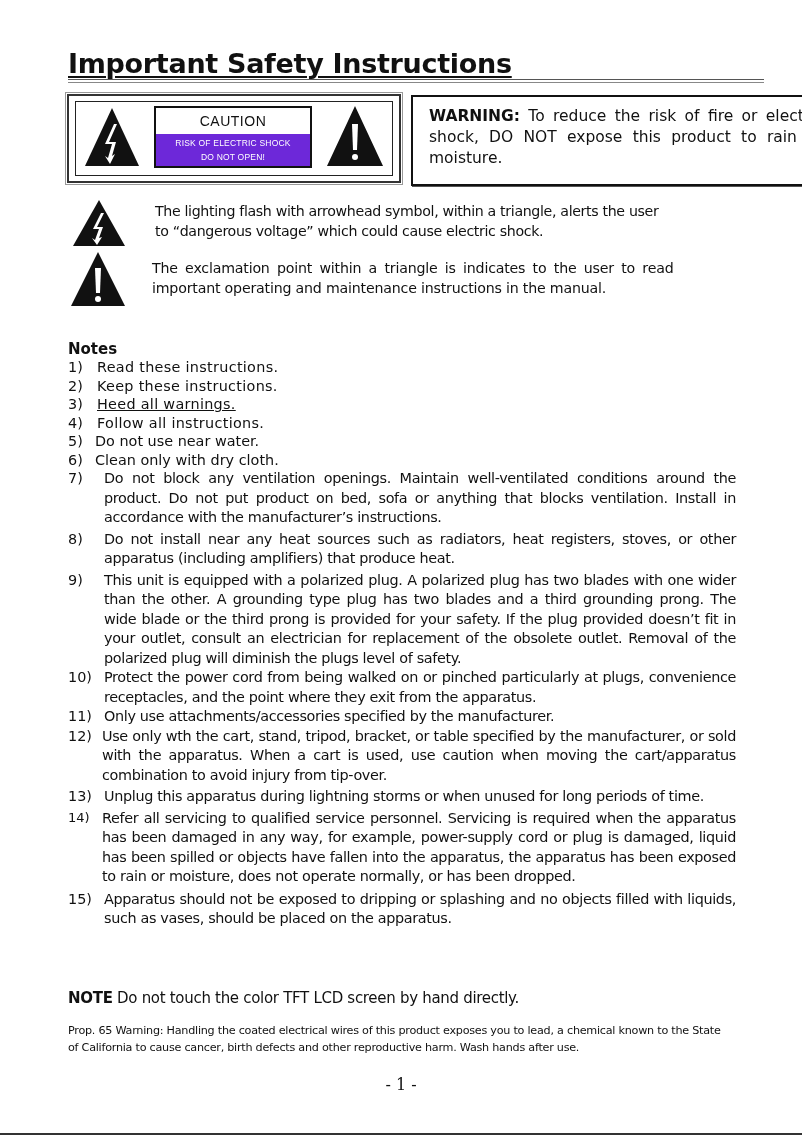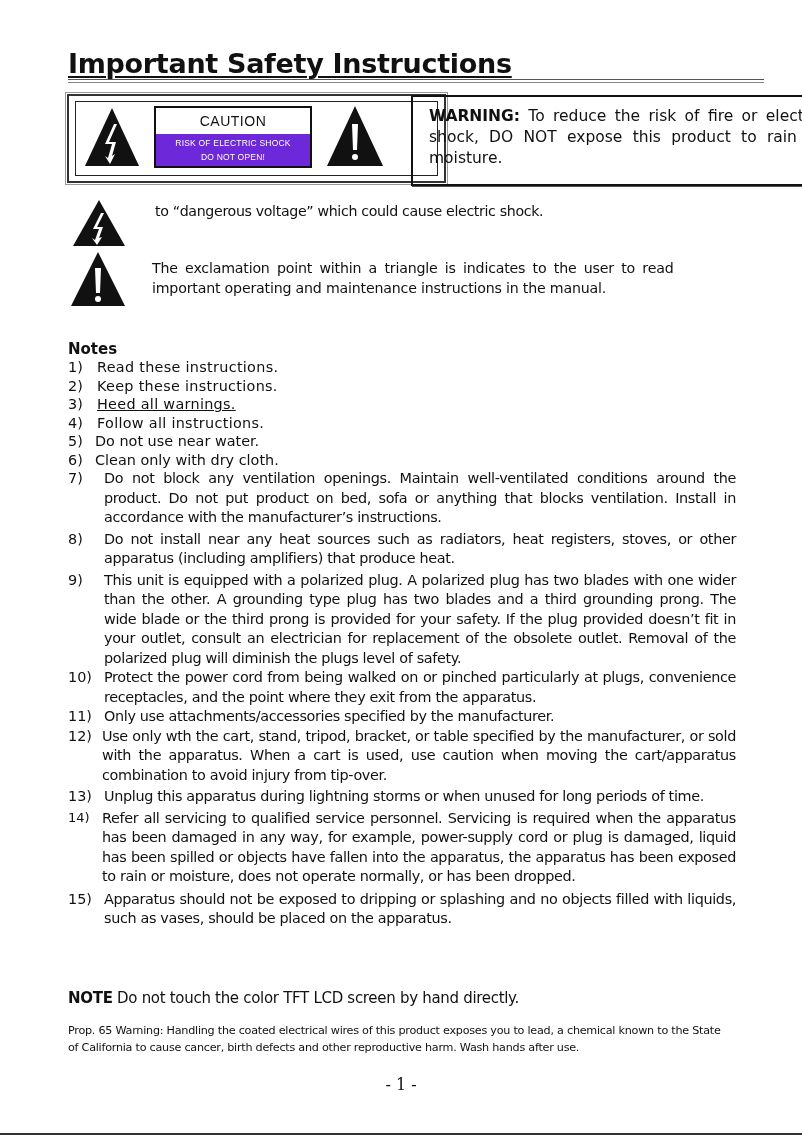--- a/index.html
+++ b/index.html
@@ -3,21 +3,21 @@
 <meta charset="utf-8">
 <style>
   html, body { margin: 0; padding: 0; background: #ffffff; }
   body { width: 802px; height: 1135px; position: relative; overflow: hidden; color: #111; font-family: "DejaVu Sans", sans-serif; }
   .abs { position: absolute; }
 
   .title { left: 68px; top: 48px; font-family: "DejaVu Sans", sans-serif; font-weight: bold; font-size: 27px; letter-spacing: -0.3px; color: #111; text-decoration: underline; text-decoration-thickness: 2px; text-underline-offset: 3px; white-space: nowrap; }
   .title-rule1 { left: 68px; top: 79px; width: 696px; height: 1px; background: #555; }
   .title-rule2 { left: 68px; top: 82px; width: 696px; height: 1px; background: #888; }
 
-  .caution-frame { left: 67px; top: 94px; width: 379px; height: 89px; border: 2px solid #333; outline: 1px solid #999; outline-offset: 1px; box-sizing: border-box; }
+  .caution-frame { left: 67px; top: 94px; width: 334px; height: 89px; border: 2px solid #333; outline: 1px solid #999; outline-offset: 1px; box-sizing: border-box; }
   .caution-inner { left: 6px; top: 5px; right: 6px; bottom: 5px; border: 1px solid #222; }
   .caution-label-box { left: 85px; top: 10px; width: 158px; height: 62px; border: 2px solid #111; box-sizing: border-box; background: #fff; }
   .caution-label-top { height: 26px; line-height: 26px; text-align: center; font-family: "Liberation Sans", sans-serif; font-size: 14px; letter-spacing: 0.5px; color: #111; }
   .caution-label-bot { background: #6d28d9; color: #fff; height: 32px; font-family: "Liberation Sans", sans-serif; font-size: 8.5px; text-align: center; line-height: 14px; padding-top: 2px; box-sizing: border-box; letter-spacing: 0.2px; }
 
   .warning-box { left: 411px; top: 95px; width: 428px; height: 91px; border: 2px solid #111; box-sizing: border-box; box-shadow: 1px 1px 0 #555; padding: 9px 14px 0 16px; font-family: "DejaVu Sans", sans-serif; font-size: 15.5px; line-height: 21px; text-align: justify; color: #111; }
   .warning-box b { font-weight: bold; }
 
   .symbol-text { font-family: "DejaVu Sans", sans-serif; font-size: 14.2px; line-height: 20px; color: #111; letter-spacing: -0.35px; }
 
@@ -62,20 +62,21 @@
 
 <div class="abs warning-box">
   <b>WARNING:</b><span> To reduce the risk of fire or electric shock, DO NOT expose this product to rain or moisture.</span>
 </div>
 
 <svg class="abs" style="left:72px; top:199px;" width="54" height="48" viewBox="0 0 54 48">
   <polygon points="27,1 53,47 1,47" fill="#111"></polygon>
   <polygon points="29,14 21,30 27,30 23,41 20,39 25,46 30,38 27,39 31,28 25,28 32,14" fill="#fff"></polygon>
 </svg>
 <div class="abs symbol-text" style="left:155px; top:201px;">
+  <div>The lighting flash with arrowhead symbol, within a triangle, alerts the user</div>
   <div>to “dangerous voltage” which could cause electric shock.</div>
 </div>
 
 <svg class="abs" style="left:70px; top:251px;" width="56" height="56" viewBox="0 0 56 56">
   <polygon points="28,1 55,55 1,55" fill="#111"></polygon>
   <polygon points="25,17 31,17 30,42 26,42" fill="#fff"></polygon>
   <circle cx="28" cy="48" r="3" fill="#fff"></circle>
 </svg>
 <div class="abs symbol-text" style="left:152px; top:258px; letter-spacing:-0.2px; word-spacing:3px;">
   <div>The exclamation point within a triangle is indicates to the user to read</div>

